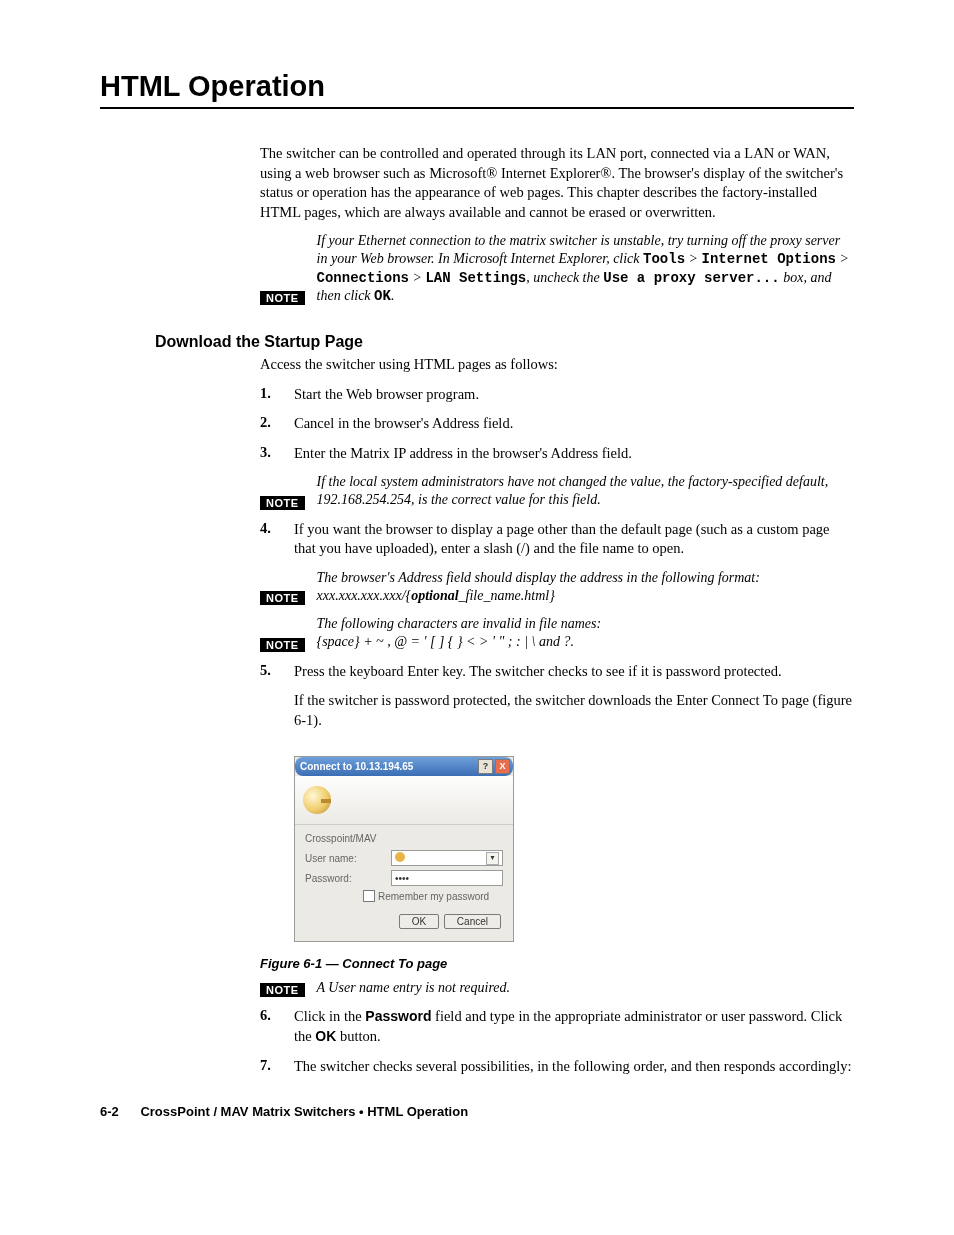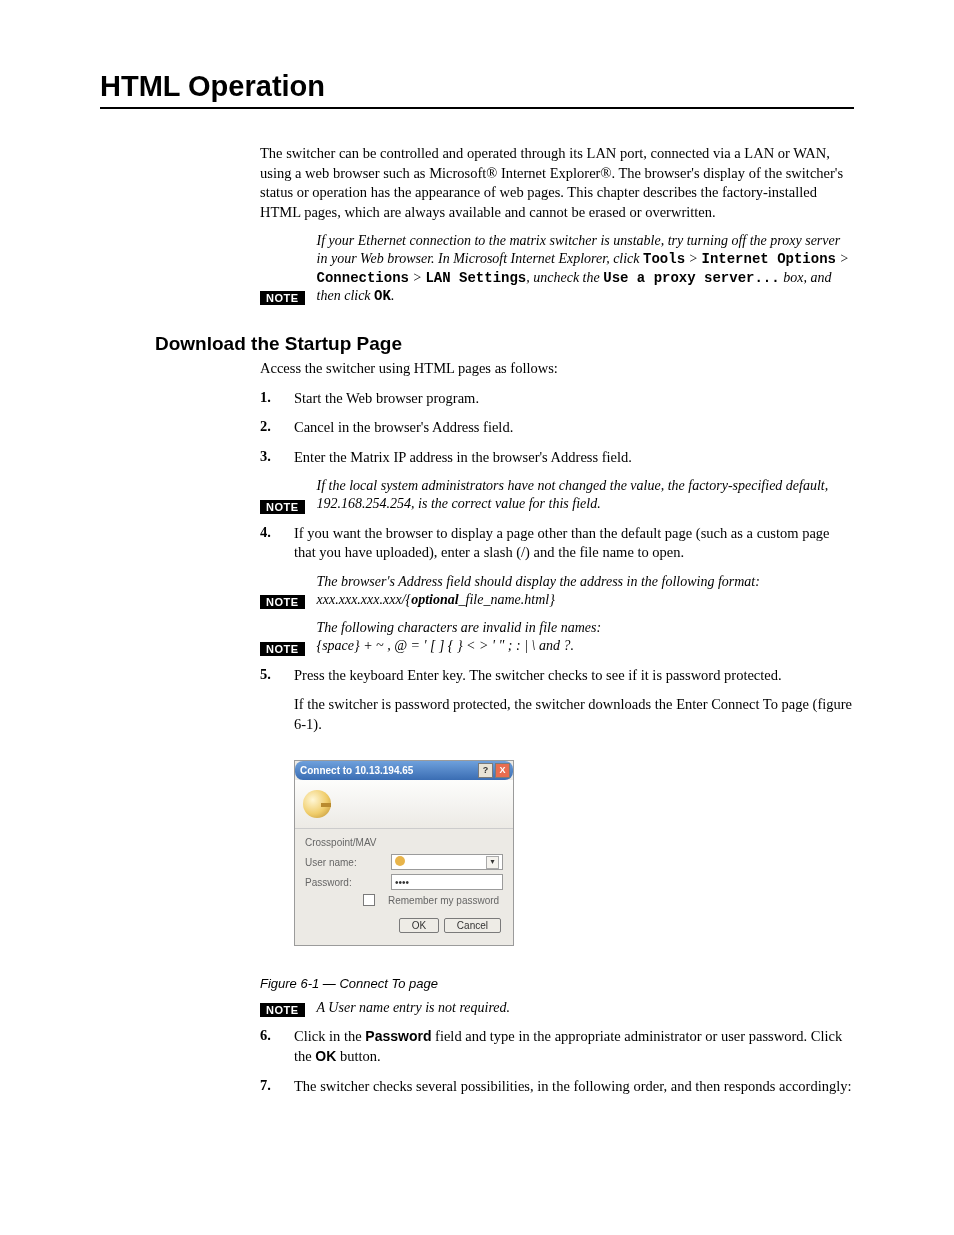--- a/index.html
+++ b/index.html
@@ -58,21 +58,21 @@
   }
   .note-text {
     font-style: italic;
     font-size: 14px;
     line-height: 1.3;
   }
   .note-text .bold-up { font-style: normal; font-weight: bold; font-family: Liberation Mono, monospace; }
   .section-heading {
     font-family: Verdana, Arial, sans-serif;
     font-weight: bold;
-    font-size: 19px;
+    font-size: 16px;
     margin: 28px 0 4px 55px;
   }
   ol.steps {
     list-style: none;
     padding: 0;
     margin: 10px 0 0 160px;
   }
   ol.steps > li {
     display: flex;
     margin: 0 0 10px 0;
@@ -157,38 +157,38 @@
     background: #fff;
     height: 14px;
     padding: 0 3px;
     font-size: 10px;
     display: flex;
     align-items: center;
     justify-content: space-between;
   }
   .inp .key-mini { width: 10px; height: 10px; background: #e8b44a; border-radius: 50%; margin-right: 2px; display: inline-block; }
   .inp .combo-arrow { border: 1px solid #aaa; width: 11px; height: 11px; text-align: center; font-size: 8px; background: #f5f3ee; }
-  .check-row { margin-left: 58px; font-size: 10px; color: #666; display: flex; align-items: center; gap: 13px; margin-top: 2px; margin-bottom: 12px; }
+  .check-row { margin-left: 58px; font-size: 10px; color: #666; display: flex; align-items: center; gap: 3px; margin-top: 2px; margin-bottom: 12px; }
   .check-row .chk { width: 10px; height: 10px; border: 1px solid #7a7a7a; background: #fff; }
   .dialog-buttons { text-align: right; padding-right: 2px; padding-bottom: 2px; }
   .dialog-btn {
     display: inline-block;
     border: 1px solid #7a7a7a;
     background: #eeece6;
     font-size: 10px;
     padding: 1px 12px;
     margin-left: 2px;
     border-radius: 2px;
   }
   .figure-caption {
     font-family: Verdana, Arial, sans-serif;
-    font-weight: normal;
+    font-weight: bold;
     font-style: italic;
     font-size: 13px;
-    margin: 30px 0 8px 160px;
+    margin: 14px 0 8px 160px;
   }
   .footer {
     margin-top: 28px;
     font-family: Verdana, Arial, sans-serif;
     font-size: 13px;
     font-weight: bold;
     margin-left: 0;
   }
   .footer .pg { margin-right: 18px; }
 </style>
@@ -326,14 +326,18 @@
       <span class="step-body">
         <span>Click in the </span><span class="bold-sans">Password</span><span> field and type in the appropriate administrator or user password.  Click the </span><span class="bold-sans">OK</span><span> button.</span>
       </span>
     </li>
     <li>
       <span class="num">7.</span>
       <span class="step-body">The switcher checks several possibilities, in the following order, and then responds accordingly:</span>
     </li>
   </ol>
 
+  <div class="footer">
+    <span class="pg">6-2</span>
+    <span>CrossPoint / MAV Matrix Switchers • HTML Operation</span>
+  </div>
 
 </div>
 
 </body></html>

